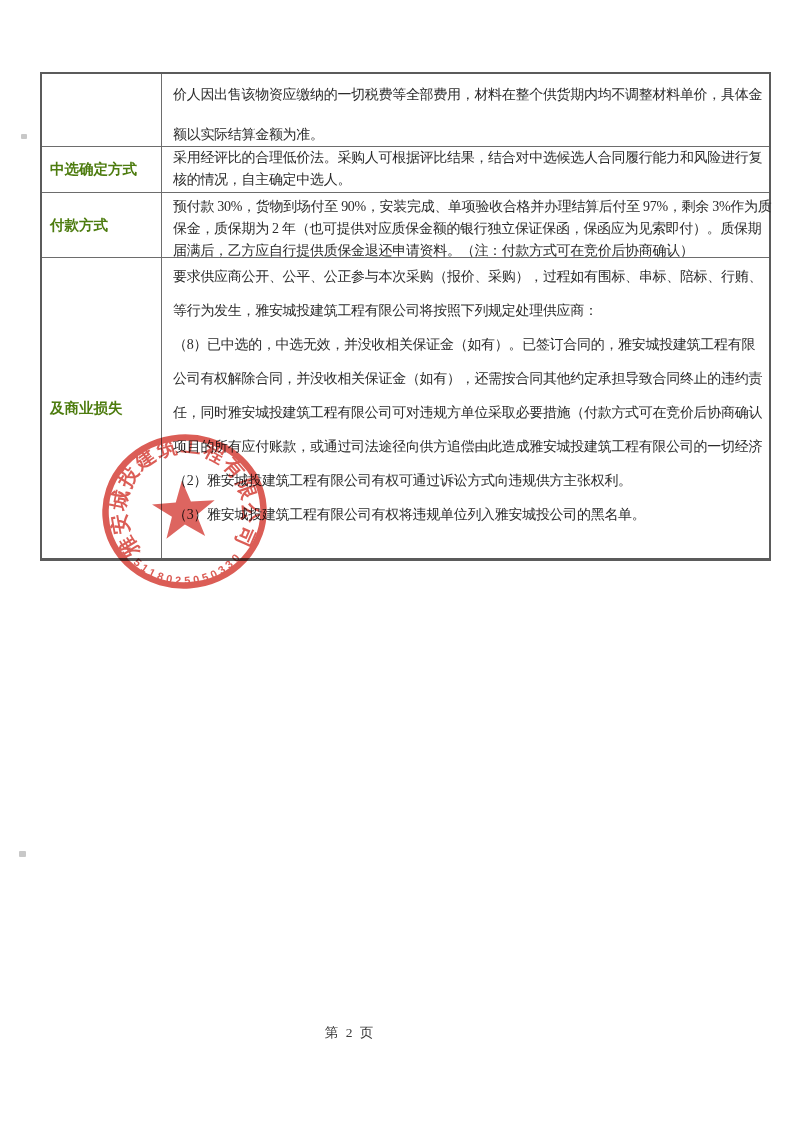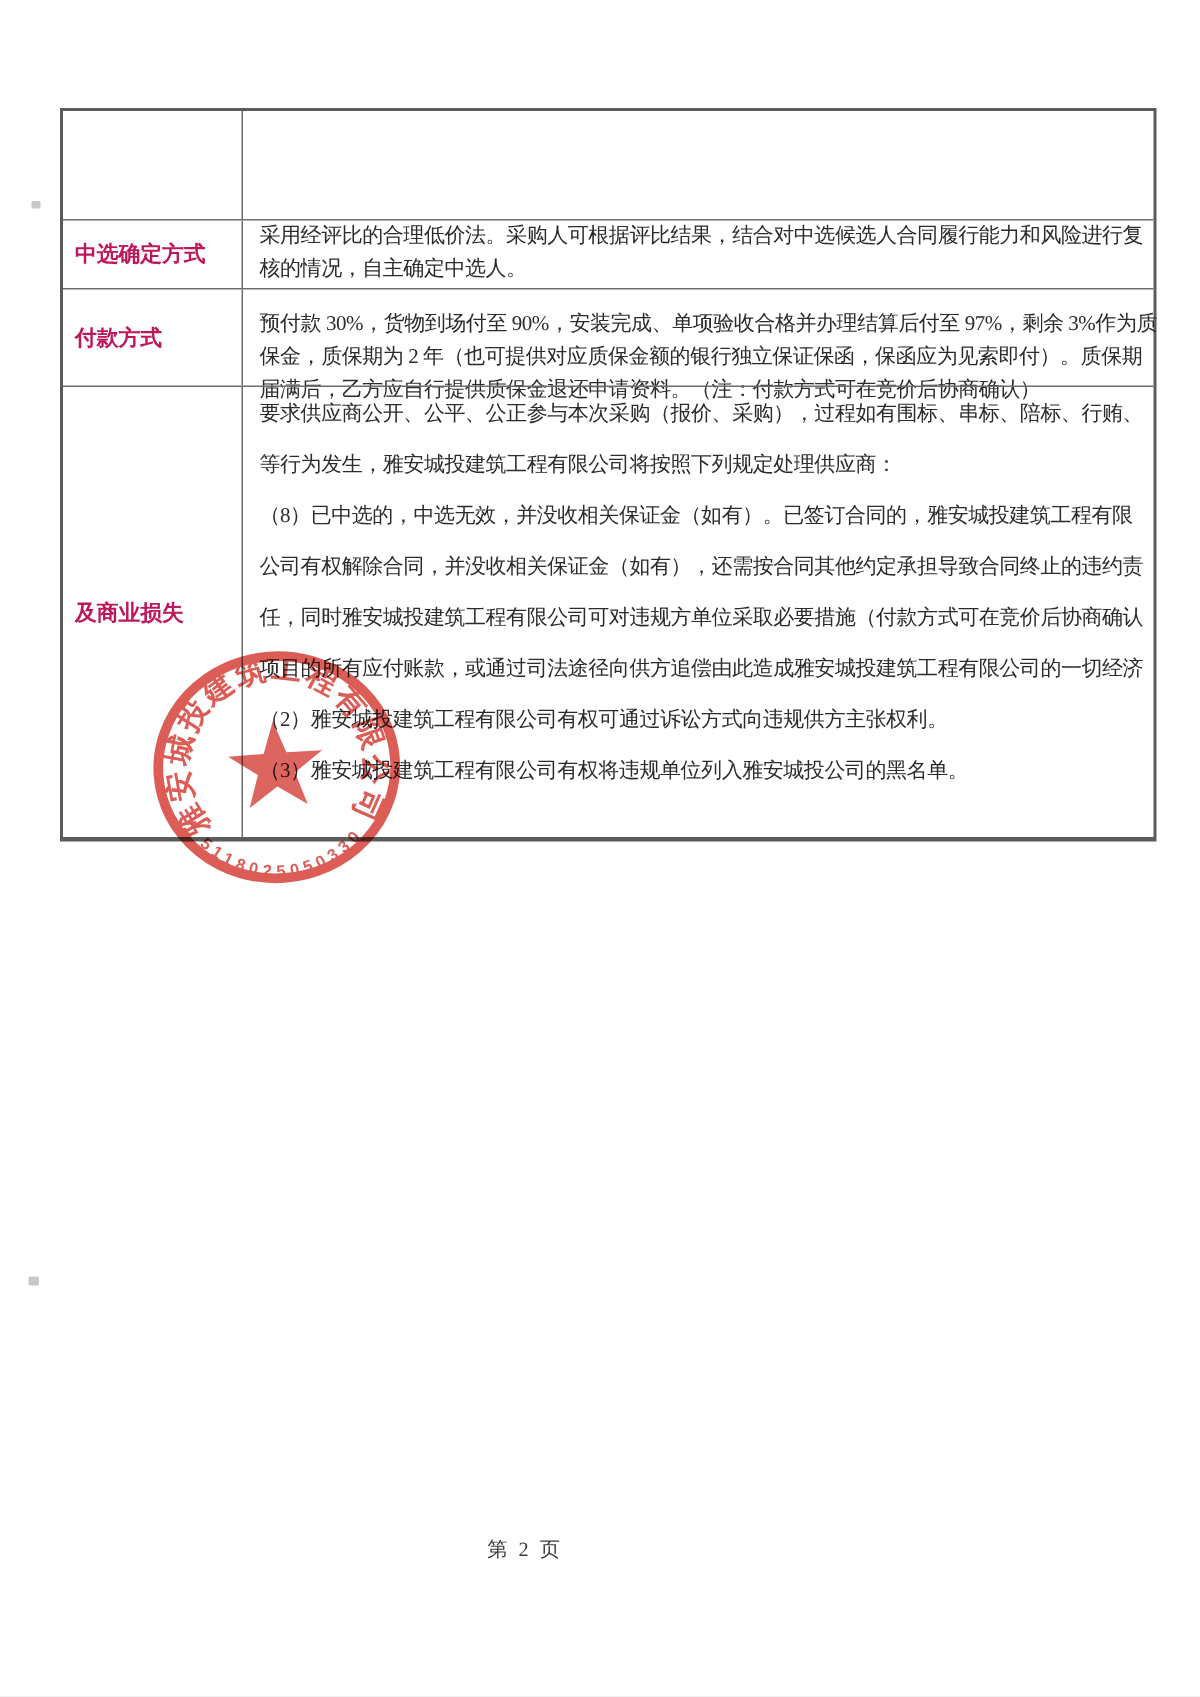--- a/index.html
+++ b/index.html
@@ -9,29 +9,29 @@
              box-sizing:border-box;border:2px solid #5b5b5b;border-bottom-width:3px;
              display:flex;flex-direction:column;}
   .trow{display:flex;flex:none;}
   .trow + .trow{border-top:1px solid #6d6d6d;}
   .r1{height:72px;}
   .r2{height:45px;}
   .r3{height:64px;}
   .r4{flex:1;}
   .lcell{width:120px;flex:none;border-right:1px solid #6d6d6d;display:flex;align-items:center;
          padding-left:8px;box-sizing:border-box;
-         font-family:"Liberation Sans","DejaVu Sans",sans-serif;font-weight:bold;font-size:14.5px;color:#be185d;}
+         font-family:"Liberation Sans","DejaVu Sans",sans-serif;font-weight:bold;font-size:14.5px;color:#4d7c0f;}
   .ccell{flex:1;min-width:0;padding:0 6px 0 11px;overflow:visible;}
   .tline{white-space:nowrap;font-size:14px;letter-spacing:-0.3px;color:#2b2b2b;}
   .r1 .tline{line-height:40px;}
   .r1 .ccell{padding-top:1px;}
   .r2 .tline{line-height:22px;}
   .r2 .ccell{padding-top:0px;}
   .r3 .tline{line-height:22px;}
-  .r3 .ccell{padding-top:3px;margin-top:10px;}
+  .r3 .ccell{padding-top:3px;}
   .r4 .tline{line-height:34px;}
   .r4 .ccell{padding-top:2px;font-family:Liberation Serif, serif;}
   .footer{position:absolute;left:0;top:1024px;width:700px;text-align:center;
           font-size:13.5px;letter-spacing:2px;color:#3a3a3a;}
   .stamp{position:absolute;left:80px;top:410px;width:230px;height:225px;
          mix-blend-mode:multiply;opacity:0.88;}
   .speck{position:absolute;background:#9a9a9a;opacity:0.55;border-radius:1px;}
   .speck.s1{left:21px;top:134px;width:6px;height:5px;}
   .speck.s2{left:19px;top:851px;width:7px;height:6px;}
 </style>
@@ -39,20 +39,24 @@
 <body>
 
 <div class="page">
 
   <div class="speck s1"></div>
   <div class="speck s2"></div>
 
   <div class="doc-table">
     <div class="trow r1">
       <div class="lcell"></div>
+      <div class="ccell">
+          <div class="tline">价人因出售该物资应缴纳的一切税费等全部费用，材料在整个供货期内均不调整材料单价，具体金</div>
+          <div class="tline">额以实际结算金额为准。</div>
+        </div>
     </div>
     <div class="trow r2">
       <div class="lcell">中选确定方式</div>
       <div class="ccell">
           <div class="tline">采用经评比的合理低价法。采购人可根据评比结果，结合对中选候选人合同履行能力和风险进行复</div>
           <div class="tline">核的情况，自主确定中选人。</div>
         </div>
     </div>
     <div class="trow r3">
       <div class="lcell">付款方式</div>

